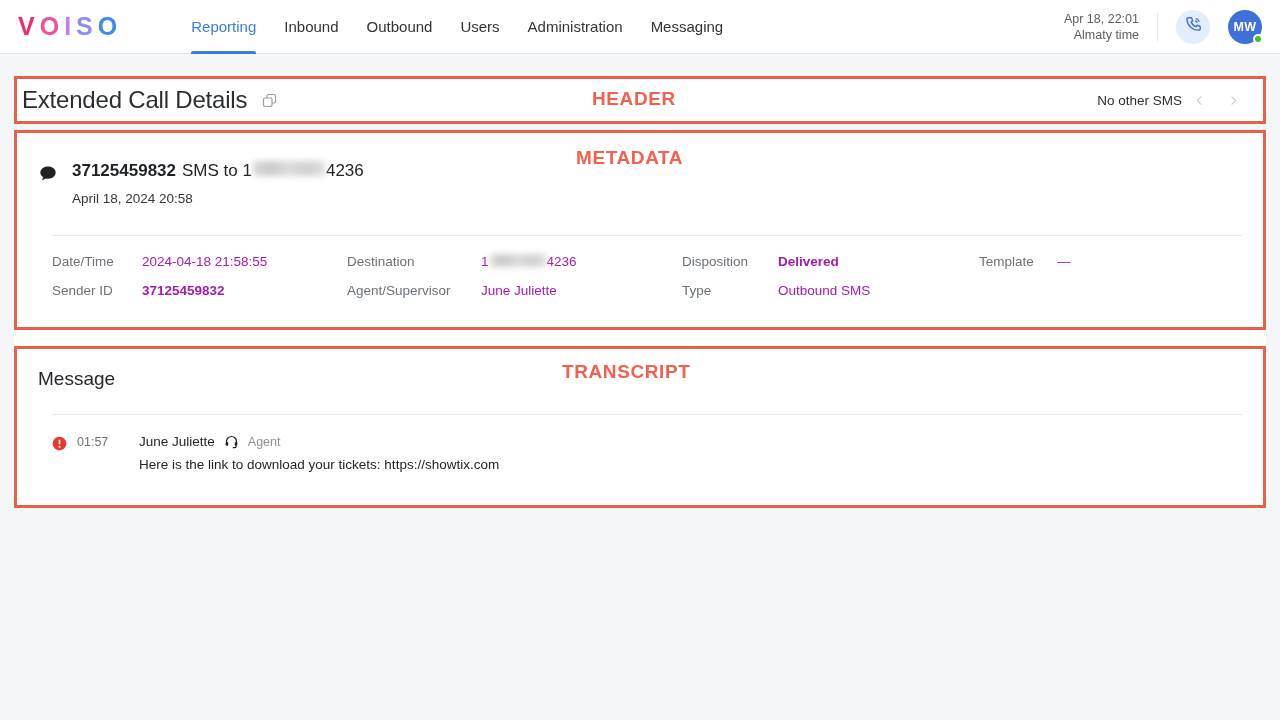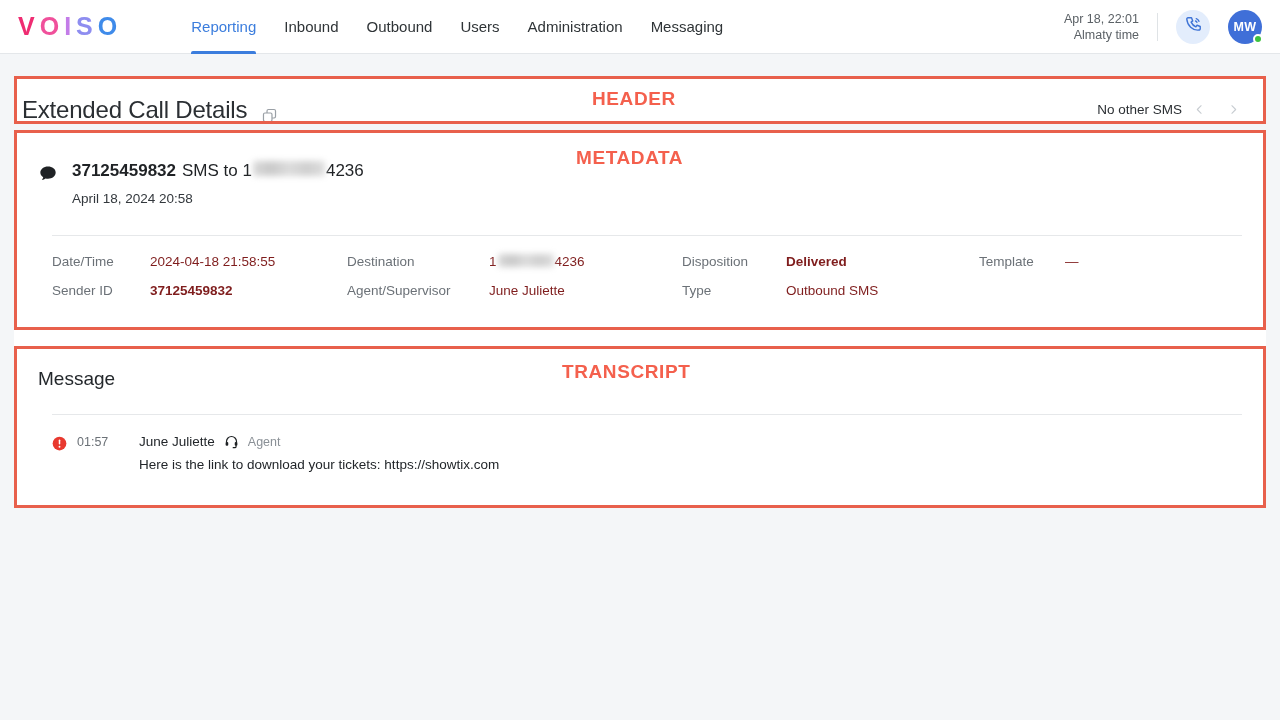--- a/index.html
+++ b/index.html
@@ -95,21 +95,21 @@
   
   .card {
     position: absolute;
     background: #ffffff;
     border-radius: 2px;
   }
 
   
   #header-card { left: 14px; top: 76px; width: 1252px; height: 48px; }
   .header-inner {
-    height: 100%; display: flex; align-items: flex-end;
+    height: 100%; display: flex; align-items: center;
     padding: 0 16px 0 8px;
   }
   .page-title {
     font-size: 24px; color: #2b2f33; font-weight: 400; letter-spacing: -.2px;
   }
   .copy-icon { margin-left: 14px; display: flex; align-items: center; cursor: pointer; }
   .header-right {
     margin-left: auto; display: flex; align-items: center;
   }
   .no-other {
@@ -153,21 +153,21 @@
     position: absolute; left: 38px; top: 124px; right: 20px;
     display: grid;
     grid-template-columns: 295px 335px 297px auto;
     row-gap: 14px;
   }
   .field { display: flex; align-items: flex-start; }
   .field-label {
     font-size: 13.5px; color: #6b7177; min-width: 0;
   }
   .field-value {
-    font-size: 13.5px; color: #7f1d1d; margin-left: 20px;
+    font-size: 13.5px; color: #a21caf; margin-left: 12px;
   }
   .field-value.bold { font-weight: 700; }
   .lbl-w1 { width: 78px; }
   .lbl-w2 { width: 122px; }
   .lbl-w3 { width: 84px; }
   .lbl-w4 { width: 66px; }
 
   
   #trans-card { left: 14px; top: 346px; width: 1252px; height: 162px; }
   .msg-title {

